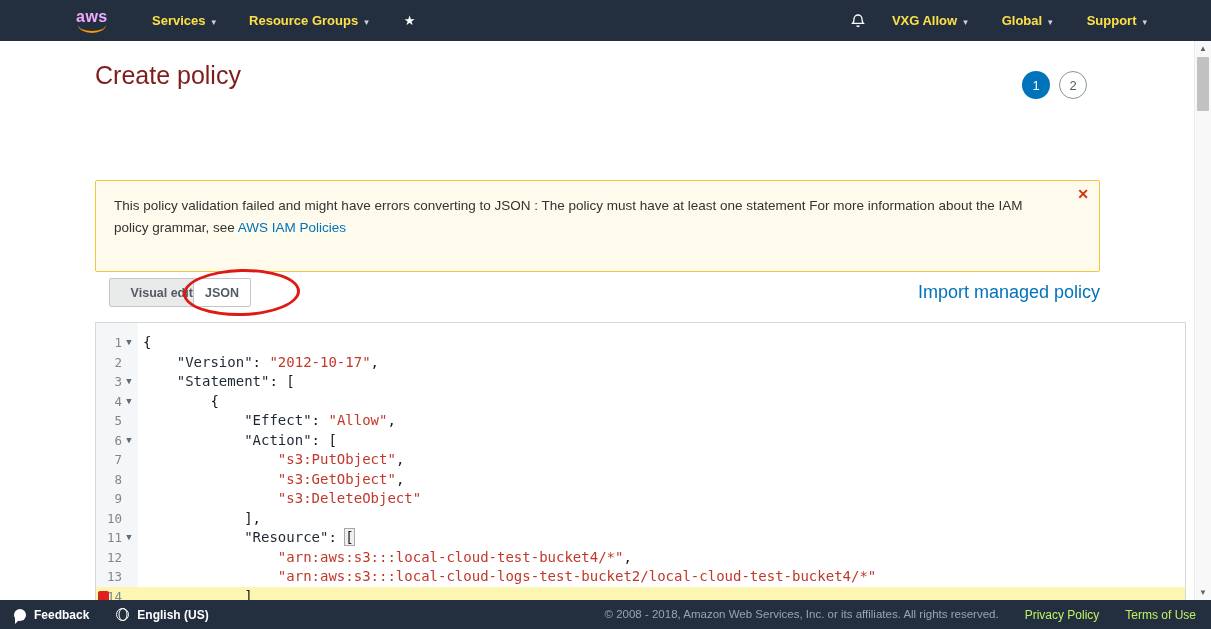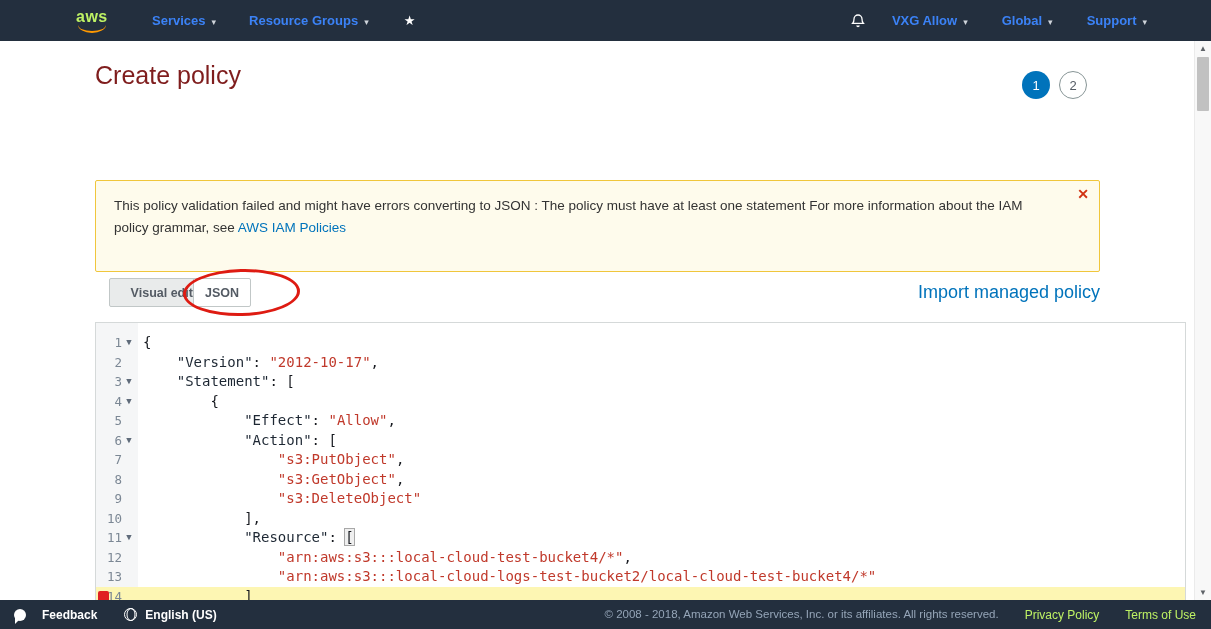--- a/index.html
+++ b/index.html
@@ -8,27 +8,27 @@
     position:relative; overflow:hidden; background:#fff;
     font-family:"Liberation Sans", sans-serif; color:#16191f;
   }
 
   
   .topnav {
     position:absolute; top:0; left:0; width:1211px; height:41px;
     background:var(--nav-bg,#232f3e); display:flex; align-items:center; z-index:6;
   }
   .logo { margin-left:76px; position:relative; width:34px; height:26px; cursor:pointer; }
-  .logo-text { color:#bef264; font-weight:bold; font-size:16px; letter-spacing:0.5px; line-height:18px; }
+  .logo-text { color:#f0abfc; font-weight:bold; font-size:16px; letter-spacing:0.5px; line-height:18px; }
   .logo-swoosh {
     position:absolute; left:2px; top:16px; width:28px; height:9px;
     border-bottom:2px solid #ff9900; border-radius:0 0 55% 55% / 0 0 100% 100%;
   }
   .nav-item {
-    color:#3b82f6; font-size:13px; font-weight:bold; cursor:pointer;
+    color:#fde047; font-size:13px; font-weight:bold; cursor:pointer;
     display:flex; align-items:flex-end; white-space:nowrap;
   }
   .nav-item .lbl::after { content:"\25BE"; font-size:9px; color:#cfd4da; margin-left:6px; font-weight:normal; }
   .nav-services { margin-left:42px; }
   .nav-rg { margin-left:33px; }
   .nav-pin { margin-left:35px; color:#fff; font-size:13px; cursor:pointer; }
   .nav-right { margin-left:auto; display:flex; align-items:center; padding-right:64px; }
   .nav-bell { margin-right:26px; cursor:pointer; display:flex; align-items:center; }
   .nav-account { margin-right:34px; }
   .nav-region { margin-right:34px; }
@@ -107,21 +107,21 @@
   .sb-down { bottom:3px; }
   .sb-thumb { position:absolute; top:16px; left:2px; width:12px; height:54px; background:#c1c1c1; border-radius:1px; cursor:pointer; }
 
   
   .footer {
     position:absolute; bottom:0; left:0; width:1211px; height:29px;
     background:var(--nav-bg,#232f3e); display:flex; align-items:center;
     color:#fff; font-size:12px; z-index:6;
   }
   .foot-item { display:flex; align-items:center; font-weight:bold; cursor:pointer; white-space:nowrap; }
-  .foot-feedback { margin-left:14px;gap:8px; }
+  .foot-feedback { margin-left:14px; }
   .foot-lang { margin-left:27px; }
   .icon-bubble { width:12px; height:12px; background:#fff; border-radius:50%; position:relative; margin-right:8px; }
   .icon-bubble::after {
     content:""; position:absolute; left:1px; bottom:-3px;
     border:3px solid transparent; border-top-color:#fff; border-left-color:#fff;
   }
   .icon-globe { width:13px; height:13px; border:1px solid #fff; border-radius:50%; position:relative; margin-right:8px; }
   .icon-globe::before {
     content:""; position:absolute; left:50%; top:-1px; bottom:-1px; width:7px;
     transform:translateX(-50%); border:1px solid #fff; border-radius:50%;

